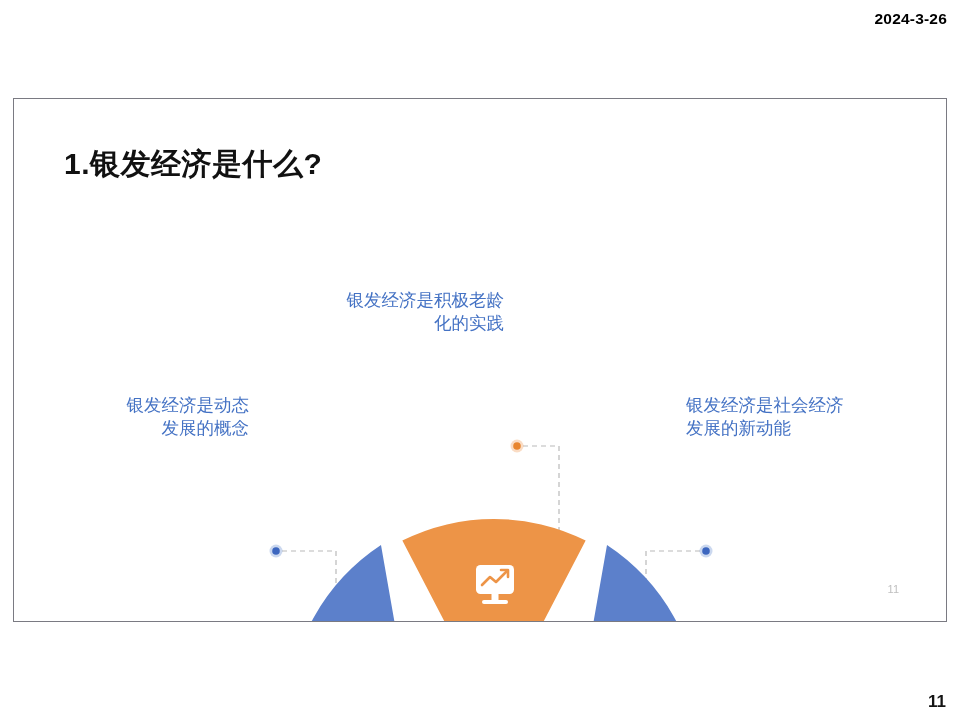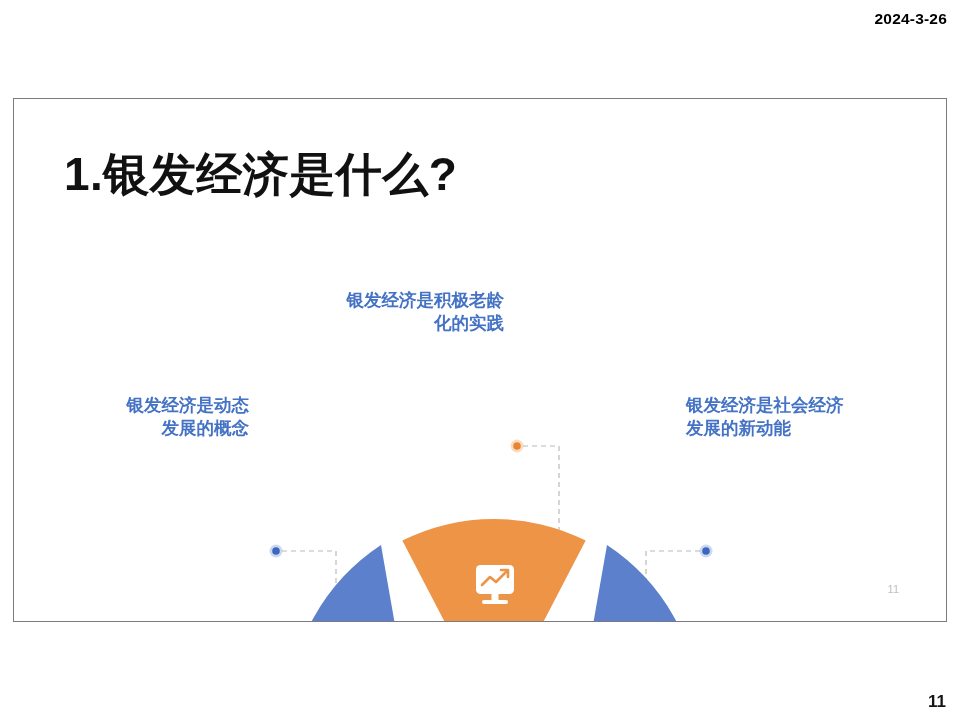--- a/index.html
+++ b/index.html
@@ -37,21 +37,21 @@
     border: 1px solid #7a7a82;
     box-sizing: border-box;
     overflow: hidden;
   }
 
   
   #slide-title {
     position: absolute;
     left: 50px;
     top: 45px;
-    font-size: 46px;
+    font-size: 30px;
     font-weight: bold;
     color: #111111;
     letter-spacing: 0.5px;
     white-space: nowrap;
     text-align: right;
   }
 
   
   #slide-number {
     position: absolute;
@@ -71,21 +71,21 @@
   }
   #diagram svg {
     display: block;
   }
 
   
   .callout {
     position: absolute;
     font-size: 17.5px;
     line-height: 1.32;
-    font-weight: bold;
+    font-weight: normal;
     color: #4472c4;
     white-space: pre-line;
   }
   #callout-top {
     left: 258px;
     top: 190px;
     width: 232px;
     text-align: right;
   }
   #callout-left {

